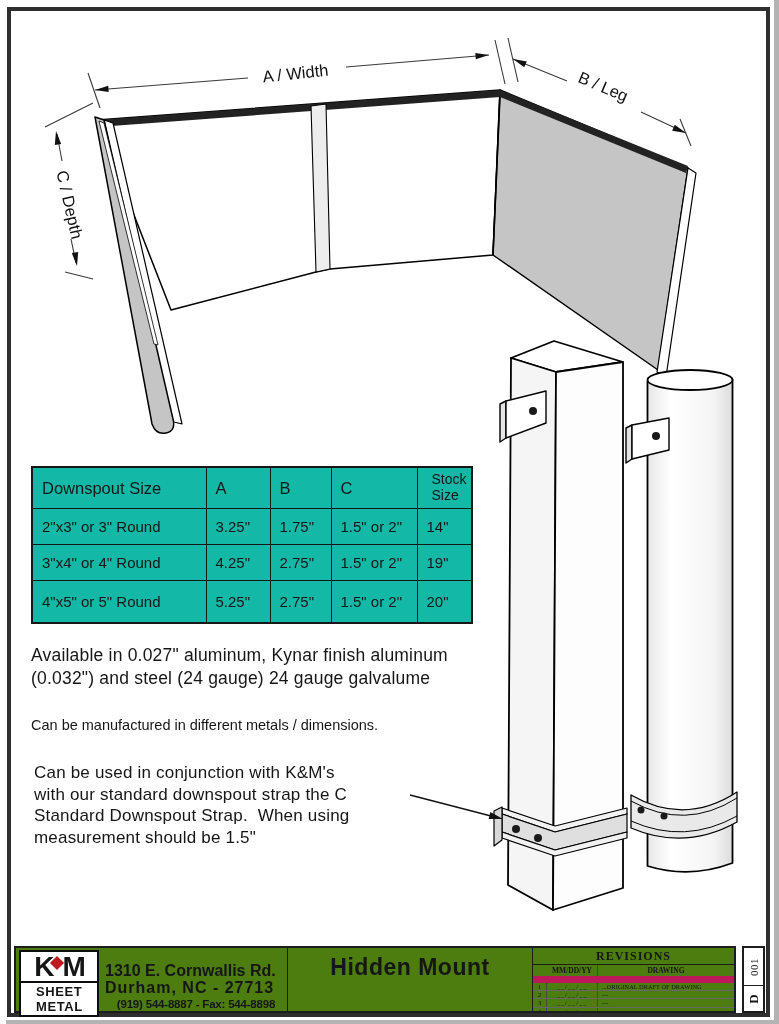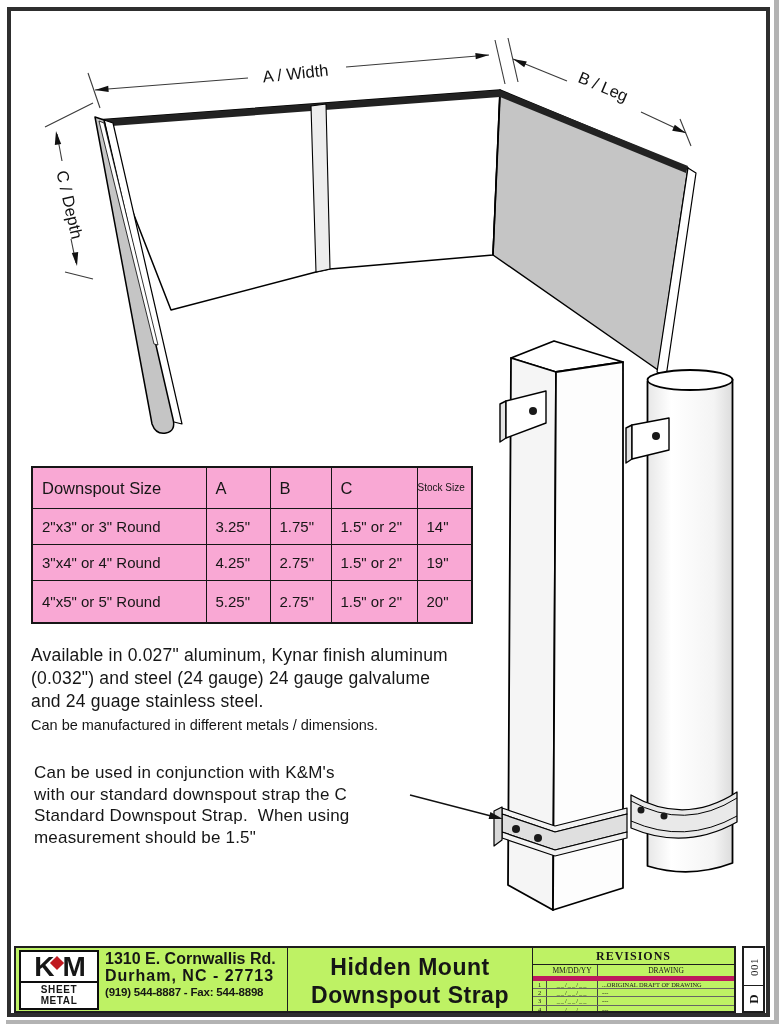--- a/index.html
+++ b/index.html
@@ -6,55 +6,55 @@
   body {
     width:779px; height:1024px; position:relative; background:#ffffff;
     font-family:"Liberation Sans", sans-serif; color:#161616; overflow:hidden;
   }
   .scan-edge-right { position:absolute; right:0; top:0; width:5px; height:100%; background:#b3b3b3; }
   .scan-edge-bottom { position:absolute; left:6px; right:0; bottom:0; height:4px; background:#b3b3b3; }
   .frame { position:absolute; left:7px; top:7px; right:9px; bottom:7px; border:4px solid #2e2e2e; background:#fff; }
   .art { position:absolute; left:0; top:0; }
 
   
-  table.spec { position:absolute; left:31px; top:466px; width:440px; border-collapse:collapse; table-layout:fixed; background:#f9a8d4; }
+  table.spec { position:absolute; left:31px; top:466px; width:440px; border-collapse:collapse; table-layout:fixed; background:#14b8a6; }
   table.spec th, table.spec td { border:1.6px solid #161616; padding:2px 4px 2px 9px; text-align:left; vertical-align:middle; }
   table.spec { border:2.2px solid #161616; }
   table.spec th { font-weight:400; font-size:16.5px; line-height:1.1; }
   table.spec td { font-size:15px; white-space:nowrap; }
   tr.hdr { height:41px; }
   tr.r1 { height:36px; } tr.r2 { height:36px; } tr.r3 { height:43px; }
   col.c0{width:174px;} col.c1{width:64px;} col.c2{width:61px;} col.c3{width:86px;} col.c4{width:55px;}
 
   
   .note-materials { position:absolute; left:31px; top:644px; width:480px; font-size:17.5px; line-height:23px; letter-spacing:0.2px; }
   .note-materials-sub { position:absolute; left:31px; top:715px; width:480px; font-size:14.5px; line-height:20px; }
   .note-usage { position:absolute; left:34px; top:762px; width:420px; font-size:17px; line-height:21.5px; letter-spacing:0.2px; }
   .note-line { white-space:pre-wrap; }
 
   
   .footer { position:absolute; left:14px; top:946px; width:751px; height:67px; display:flex; }
-  .fmain { display:flex; border:2px solid #1d1d1d; width:722px; box-sizing:border-box; background:#bef264; }
+  .fmain { display:flex; border:2px solid #1d1d1d; width:722px; box-sizing:border-box; background:#4d7c0f; }
   .boxA { width:272px; border-right:1.6px solid #1d1d1d; display:flex; flex-direction:column; box-sizing:border-box; }
   .boxA-top { flex:1; display:flex; }
   .logo { margin:2px 0 1px 3px; width:80px; border:2.5px solid #0d0d0d; display:flex; flex-direction:column; align-items:center; justify-content:flex-start; box-sizing:border-box; background:#fff; }
   .logo-km { font-weight:700; font-size:28px; line-height:29px; letter-spacing:-2px; margin-top:0px; }
   .logo-diamond { width:10px; height:10px; background:#c0181f; display:inline-block; transform:rotate(45deg); position:relative; top:-8px; margin:0 0px; }
-  .logo-sub { width:100%; text-align:center; border-top:2.5px solid #0d0d0d; font-size:10px; font-weight:700; letter-spacing:0.6px; padding:1px 15px; box-sizing:border-box; }
-  .addr { flex:1; padding:2px 0 0 6px; }
+  .logo-sub { width:100%; text-align:center; border-top:2.5px solid #0d0d0d; font-size:13px; font-weight:700; letter-spacing:0.6px; padding:1px 15px; box-sizing:border-box; }
+  .addr { flex:1; padding:14px 0 0 6px; }
   .addr-1 { font-weight:700; font-size:16px; line-height:17px; }
   .addr-2 { font-weight:700; font-size:16px; line-height:17px; letter-spacing:1px; }
-  .addr-phone { font-weight:700; font-size:11.5px; letter-spacing:-0.2px; margin-top:2px; }
+  .addr-phone { font-weight:700; font-size:11.5px; letter-spacing:-0.2px; margin-top:2px;text-align:center; }
   .email-bar { height:15px; border-top:1.6px solid #1d1d1d; font-size:11.5px; font-weight:700; letter-spacing:-0.1px; white-space:nowrap; padding:1px 0 0 3px; }
 
   .boxB { flex:1; border-right:1.6px solid #1d1d1d; text-align:center; padding-top:5px; font-size:23px; font-weight:600; line-height:28px; letter-spacing:0.5px; }
 
   .boxC { width:201px; display:flex; flex-direction:column; overflow:hidden; font-family:"Liberation Serif", serif; box-sizing:border-box; }
   .rev-title { height:16px; border-bottom:1px solid #1d1d1d; font-weight:700; font-size:12px; letter-spacing:1px; text-align:center; line-height:16px; }
-  .rev-head { display:flex; height:11px; border-bottom:5px solid #be185d; font-weight:400; font-size:7.5px; line-height:11px;align-items:center; }
+  .rev-head { display:flex; height:11px; border-bottom:7px solid #be185d; font-weight:700; font-size:7.5px; line-height:11px;align-items:center; }
   .rev-row { display:flex; height:7.4px; border-bottom:0.8px solid #666; font-size:6.4px; line-height:7.2px; }
   .c-num { width:13px; border-right:1px solid #444; text-align:center; }
   .c-date { width:50px; border-right:1px solid #444; text-align:center; }
   .c-rem { flex:1; text-align:center; }
   .rev-row .c-rem { text-align:left; padding-left:4px; }
   .rev-row .c-date { letter-spacing:1px; }
 
   .boxD { margin-left:6px; flex:1; border:2px solid #1d1d1d; display:flex; flex-direction:column; box-sizing:border-box; background:#fff; font-family:"Liberation Serif", serif; }
   .sheet-num { flex:1.5; border-bottom:1.6px solid #1d1d1d; display:flex; align-items:center; justify-content:center; }
   .sheet-size { flex:1; display:flex; align-items:center; justify-content:center; }
@@ -173,21 +173,21 @@
       <col class="c2">
       <col class="c3">
       <col class="c4">
     </colgroup>
   <tbody>
       <tr class="hdr">
     <th>Downspout Size</th>
     <th>A</th>
     <th>B</th>
     <th>C</th>
-    <th style="white-space:normal; font-size:10px; padding-left:0;">Stock Size</th>
+    <th style="white-space:normal; font-size:14px; padding-left:14px;">Stock Size</th>
   </tr>
   <tr class="r1">
     <td>2"x3" or 3" Round</td>
     <td>3.25"</td>
     <td>1.75"</td>
     <td>1.5" or 2"</td>
     <td>14"</td>
   </tr>
   <tr class="r2">
     <td>3"x4" or 4" Round</td>
@@ -202,21 +202,20 @@
     <td>2.75"</td>
     <td>1.5" or 2"</td>
     <td>20"</td>
   </tr>
 </tbody>
   </table>
 
 <div class="note-materials">
   <div class="note-line">Available in 0.027" aluminum, Kynar finish aluminum</div>
   <div class="note-line">(0.032") and steel (24 gauge) 24 gauge galvalume</div>
-  <div class="note-line">and 24 guage stainless steel.</div>
 </div>
 <div class="note-materials-sub">Can be manufactured in different metals / dimensions.</div>
 <div class="note-usage">
   <div class="note-line">Can be used in conjunction with K&amp;M's</div>
   <div class="note-line">with our standard downspout strap the C</div>
   <div class="note-line">Standard Downspout Strap.  When using</div>
   <div class="note-line">measurement should be 1.5"</div>
 </div>
 
 <div class="footer">
@@ -229,21 +228,20 @@
         </div>
         <div class="addr">
           <div class="addr-1">1310 E. Cornwallis Rd.</div>
           <div class="addr-2">Durham, NC - 27713</div>
           <div class="addr-phone">(919) 544-8887 - Fax: 544-8898</div>
         </div>
       </div>
     </div>
     <div class="boxB">
       <div>Hidden Mount</div>
-      <div>Downspout Strap</div>
     </div>
     <div class="boxC">
       <div class="rev-title">REVISIONS</div>
       <div class="rev-head">
         <div class="c-num"></div>
         <div class="c-date">MM/DD/YY</div>
         <div class="c-rem">DRAWING</div>
       </div>
       <div class="rev-row">
         <div class="c-num">1</div>

